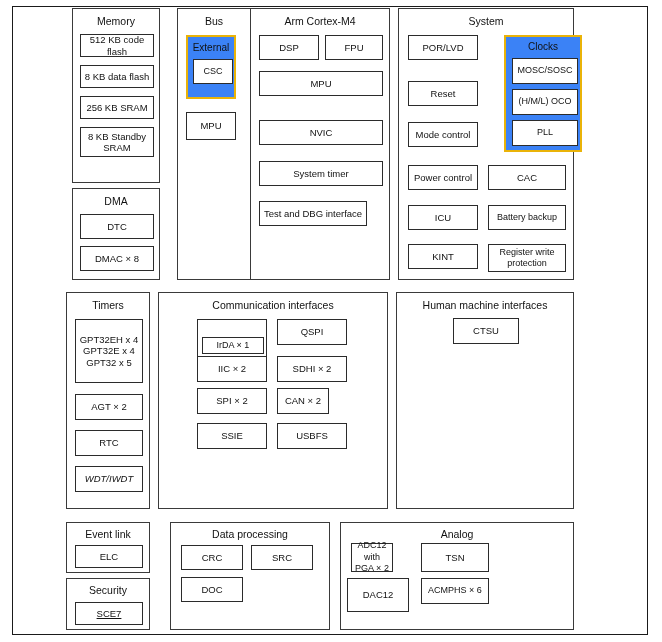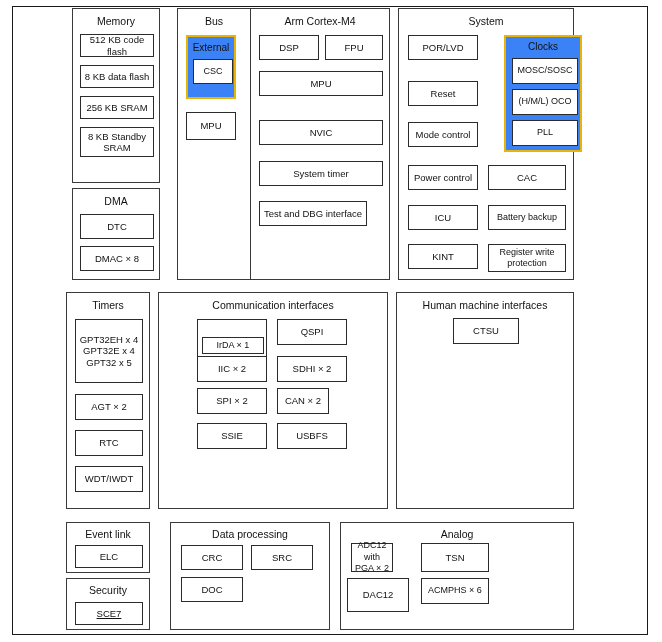--- a/index.html
+++ b/index.html
@@ -139,21 +139,21 @@
 protection</div>
   </div>
 
   <div class="group" style="left:66px; top:292px; width:84px; height:217px;">
     <div class="g-title" style="top:6px;">Timers</div>
     <div class="blk" style="left:8px; top:26px; width:68px; height:64px;">GPT32EH x 4
 GPT32E x 4
 GPT32 x 5</div>
     <div class="blk" style="left:8px; top:101px; width:68px; height:26px;">AGT × 2</div>
     <div class="blk" style="left:8px; top:137px; width:68px; height:26px;">RTC</div>
-    <div class="blk" style="left:8px; top:173px; width:68px; height:26px;">WDT/IWDT</div>
+    <div class="blk" style="left:8px; top:173px; width:68px; height:26px;font-style:italic;">WDT/IWDT</div>
   </div>
 
   <div class="group" style="left:158px; top:292px; width:230px; height:217px;">
     <div class="g-title" style="top:6px;">Communication interfaces</div>
 
     <div class="blk" style="left:38px; top:26px; width:70px; height:38px; display:block; padding:0;">
       <div style="text-align:center; font-size:9.5px; line-height:11px; padding-top:3px;">SCI × 7</div>
       <div class="blk tiny" style="position:absolute; left:4px; top:17px; width:62px; height:17px;">IrDA × 1</div>
     </div>
 

